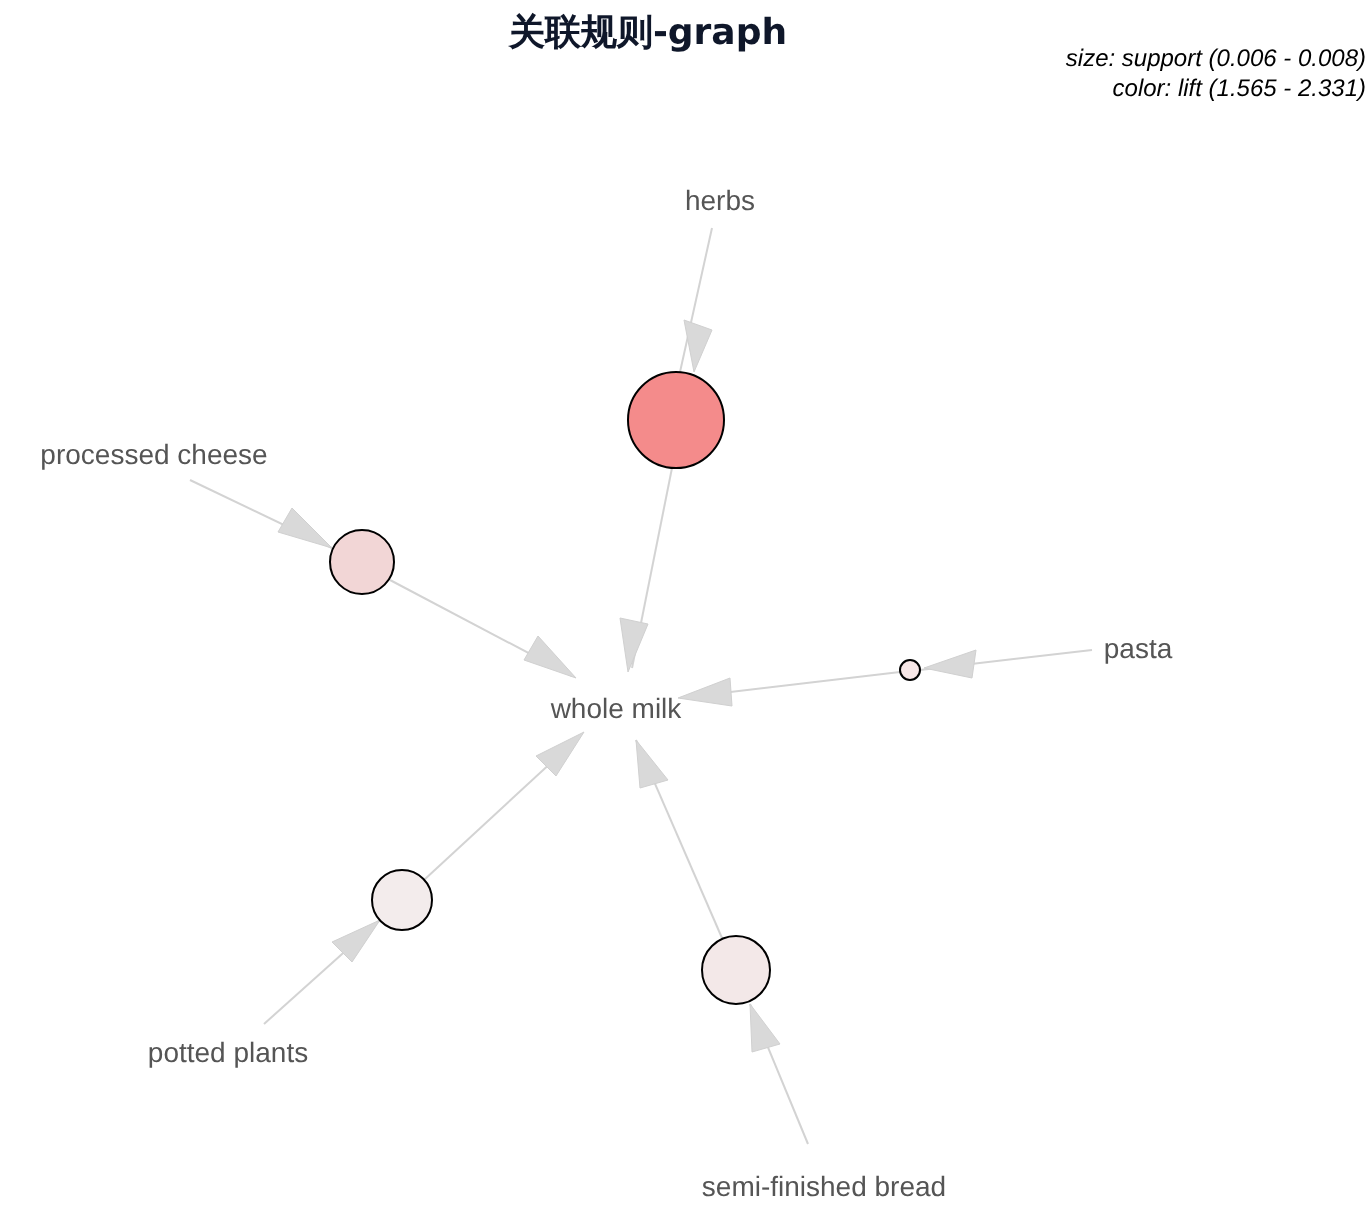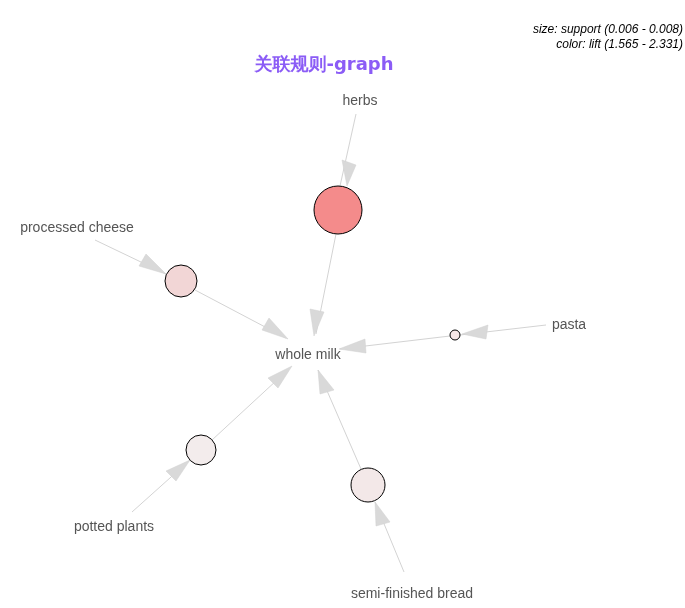--- a/index.html
+++ b/index.html
@@ -1,17 +1,17 @@
 <!DOCTYPE html>
 <html><head>
 <meta charset="utf-8">
 <style>
   html, body { margin: 0; padding: 0; background: #ffffff; }
   body { width: 685px; height: 608px; position: relative; overflow: hidden; font-family: "Liberation Sans", sans-serif; }
-  .title { position: absolute; left: 0; top: 4px; width: 648px; text-align: center; font-size: 18px; font-weight: bold; color: #8b5cf6; font-family: "DejaVu Sans", sans-serif; margin-top: 48px; }
+  .title { position: absolute; left: 0; top: 4px; width: 648px; text-align: center; font-size: 18px; font-weight: bold; color: #0f172a; font-family: "DejaVu Sans", sans-serif; }
   .legend { position: absolute; right: 2px; top: 22px; text-align: right; font-size: 12px; color: #000; line-height: 15px; font-style: italic; }
   svg { position: absolute; left: 0; top: 0; }
   .node-label { font-size: 14px; fill: #555555; font-family: "Liberation Sans", sans-serif; }
 </style>
 </head>
 <body>
 
 <div class="title">关联规则-graph</div>
 <div class="legend">
   <div>size: support (0.006 - 0.008)</div>

